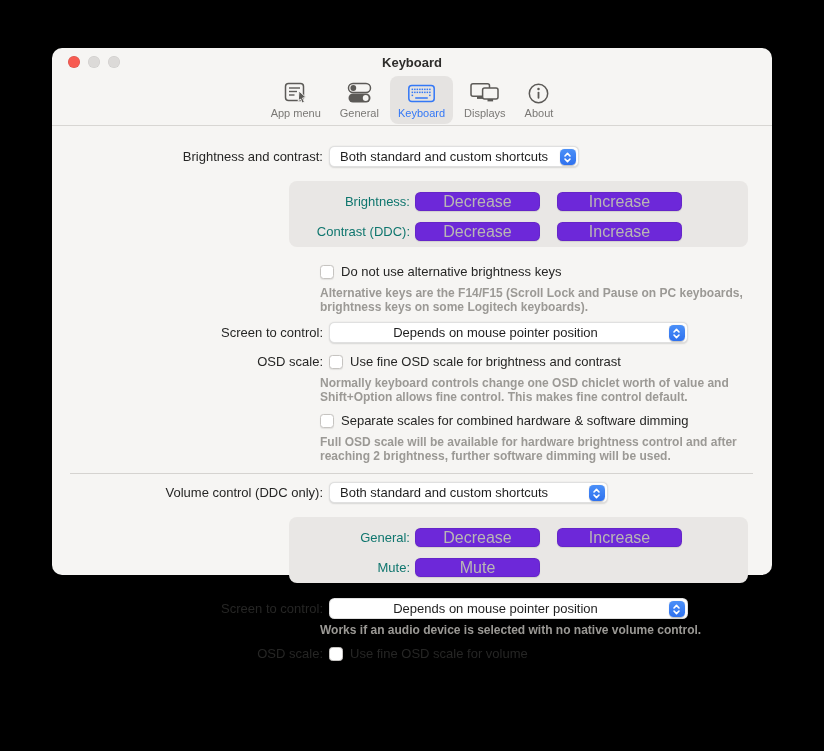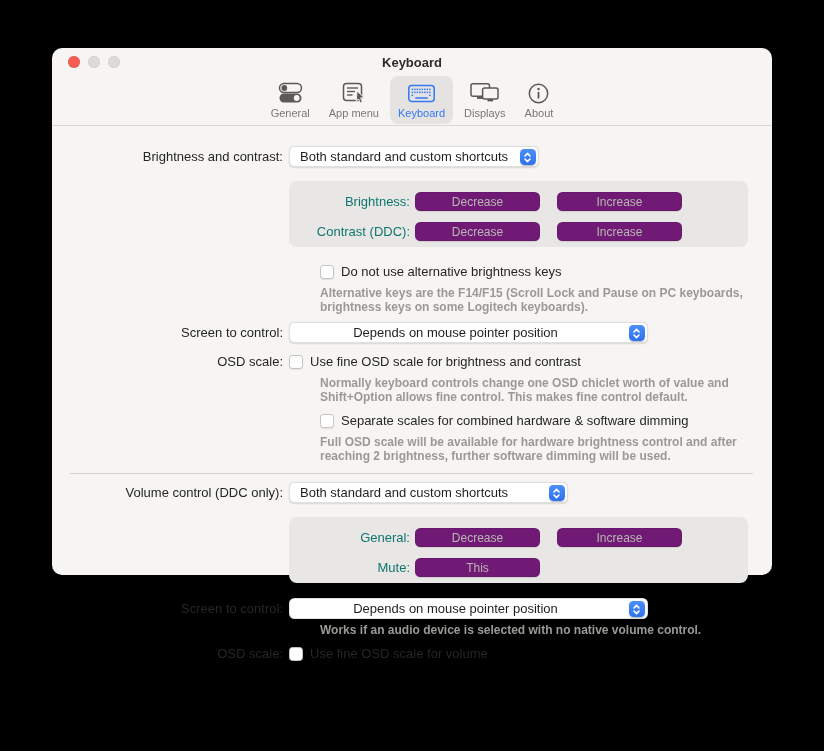--- a/index.html
+++ b/index.html
@@ -24,43 +24,43 @@
   .tb-item { display:flex; flex-direction:column; align-items:center; gap:2px;
     padding:4px 8px 5px; border-radius:8px; cursor:default; }
   .tb-item.selected { background:#e5e3e1; }
   .tb-item .tb-icon { height:26px; display:flex; align-items:center; justify-content:center; }
   .tb-item .tb-label { font-size:11px; color:#7a7875; line-height:11px; }
   .tb-item.selected .tb-label { color:#3478f6; }
   .toolbar-divider { position:absolute; top:77px; left:0; width:720px; height:1px; background:#d8d6d3; }
 
   
   .content { position:absolute; top:78px; left:0; width:720px; }
-  .row { display:flex; align-items:center; }
+  .row { display:flex; align-items:center;margin-left:40px; }
   .flabel { flex:0 0 231px; text-align:right; font-size:13px; color:#262625; padding-right:0; }
   .ctrl-col { margin-left:6px; }
   .indent { margin-left:237px;padding-left:31px; }
 
   .popup { position:relative; height:21px; background:#fff; border:1px solid rgba(0,0,0,.12);
     border-radius:5.5px; box-shadow:0 .5px 1.5px rgba(0,0,0,.12);
     display:flex; align-items:center; padding:0 36px 0 10px;
     font-size:13px; color:#1f1f1f; white-space:nowrap; }
   .popup .chev { position:absolute; right:2.5px; top:2px; width:16px; height:16px;
     border-radius:4.5px; background:linear-gradient(#4b90f8,#2f71ee);
     display:flex; align-items:center; justify-content:center;
     box-shadow:0 .5px 1px rgba(0,0,0,.25); }
   .popup.w250 { width:250px; } .popup.w279 { width:279px; } .popup.w359 { width:359px;justify-content:center; }
 
   .groupbox { width:459px; background:#e9e7e5; border-radius:8px;
     padding:11px 0 0 0; height:66px; }
   .grow { display:flex; align-items:center; margin-bottom:11px; }
   .glabel { flex:0 0 121px; text-align:right; font-size:13px; color:#0f766e; }
-  .gbtn { margin-left:5px; width:125px; height:19px; background:#701a75;
+  .gbtn { margin-left:5px; width:125px; height:19px; background:#6d28d9;
     border:1px solid rgba(0,0,0,.07); border-radius:5.5px;
     box-shadow:0 .5px 1px rgba(0,0,0,.10);
-    font-size:12px; color:#b9b7b4; display:flex; align-items:center; justify-content:center; }
+    font-size:16px; color:#b9b7b4; display:flex; align-items:center; justify-content:center; }
   .gbtn + .gbtn { margin-left:17px; }
 
   .checkbox { width:14px; height:14px; background:#fff; border:1px solid #c6c4c1;
     border-radius:3.5px; box-shadow:0 .5px 1px rgba(0,0,0,.08); flex:0 0 14px; }
   .cb-label { margin-left:7px; font-size:13px; color:#262625; }
 
   .help { font-size:12px; line-height:14px; color:#9b9995; width:456px;font-weight:bold; }
 
   .section-divider { margin:10px 0 0 18px; width:683px; height:1px; background:#d5d3d0; }
 
@@ -80,41 +80,41 @@
       <div class="light gray"></div>
       <div class="light gray"></div>
     </div>
     <div class="title">Keyboard</div>
   </div>
 
   <div class="toolbar">
 
     <div class="tb-item">
       <div class="tb-icon">
-        <svg width="27" height="22" viewBox="0 0 27 22">
-          <rect x="2.5" y="1.5" width="22" height="9" rx="4.5" fill="none" stroke="#5c5a57" stroke-width="1.5"></rect>
-          <circle cx="7.3" cy="6" r="2.9" fill="#5c5a57"></circle>
-          <rect x="2.5" y="11.5" width="22" height="9" rx="4.5" fill="#5c5a57"></rect>
-          <circle cx="19.7" cy="16" r="2.9" fill="#f6f5f3"></circle>
-        </svg>
-      </div>
-      <div class="tb-label">General</div>
-    </div>
-
-    <div class="tb-item">
-      <div class="tb-icon">
         <svg width="26" height="24" viewBox="0 0 26 24">
           <rect x="2.5" y="2.5" width="18" height="17" rx="3" fill="none" stroke="#5c5a57" stroke-width="1.5"></rect>
           <line x1="6" y1="7" x2="17" y2="7" stroke="#5c5a57" stroke-width="1.4"></line>
           <line x1="6" y1="10.5" x2="14" y2="10.5" stroke="#5c5a57" stroke-width="1.4"></line>
           <line x1="6" y1="14" x2="11.5" y2="14" stroke="#5c5a57" stroke-width="1.4"></line>
           <path d="M16 10 L23.2 16.6 L19.6 17 L21.4 21 L19.2 22 L17.5 17.9 L15.2 20.4 Z" fill="#5c5a57" stroke="#f6f5f3" stroke-width="1"></path>
         </svg>
       </div>
       <div class="tb-label">App menu</div>
+    </div>
+
+    <div class="tb-item">
+      <div class="tb-icon">
+        <svg width="27" height="22" viewBox="0 0 27 22">
+          <rect x="2.5" y="1.5" width="22" height="9" rx="4.5" fill="none" stroke="#5c5a57" stroke-width="1.5"></rect>
+          <circle cx="7.3" cy="6" r="2.9" fill="#5c5a57"></circle>
+          <rect x="2.5" y="11.5" width="22" height="9" rx="4.5" fill="#5c5a57"></rect>
+          <circle cx="19.7" cy="16" r="2.9" fill="#f6f5f3"></circle>
+        </svg>
+      </div>
+      <div class="tb-label">General</div>
     </div>
 
     <div class="tb-item selected">
       <div class="tb-icon">
         <svg width="29" height="21" viewBox="0 0 29 21">
           <rect x="1.8" y="2.5" width="25.4" height="16" rx="3" fill="none" stroke="#3478f6" stroke-width="1.5"></rect>
           <g fill="#3478f6">
             <rect x="4.6" y="5.6" width="1.5" height="1.5"></rect>
               <rect x="7.1" y="5.6" width="1.5" height="1.5"></rect>
               <rect x="9.6" y="5.6" width="1.5" height="1.5"></rect>
@@ -241,21 +241,21 @@
     </div>
 
     <div class="groupbox indent mt14">
       <div class="grow">
         <div class="glabel">General:</div>
         <div class="gbtn">Decrease</div>
         <div class="gbtn">Increase</div>
       </div>
       <div class="grow">
         <div class="glabel">Mute:</div>
-        <div class="gbtn">This</div>
+        <div class="gbtn">Mute</div>
       </div>
     </div>
 
     <div class="row mt15">
       <div class="flabel">Screen to control:</div>
       <div class="popup w359 ctrl-col">
         <span>Depends on mouse pointer position</span>
         <span class="chev">
           <svg width="9" height="11" viewBox="0 0 9 11">
               <path d="M2 4 L4.5 1.4 L7 4" fill="none" stroke="#fff" stroke-width="1.6" stroke-linecap="round" stroke-linejoin="round"></path>

